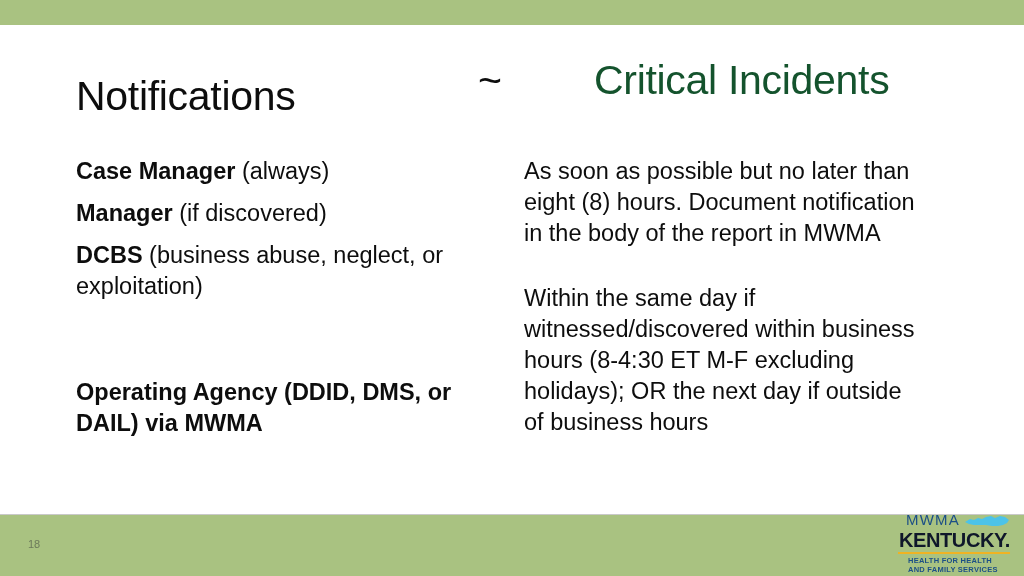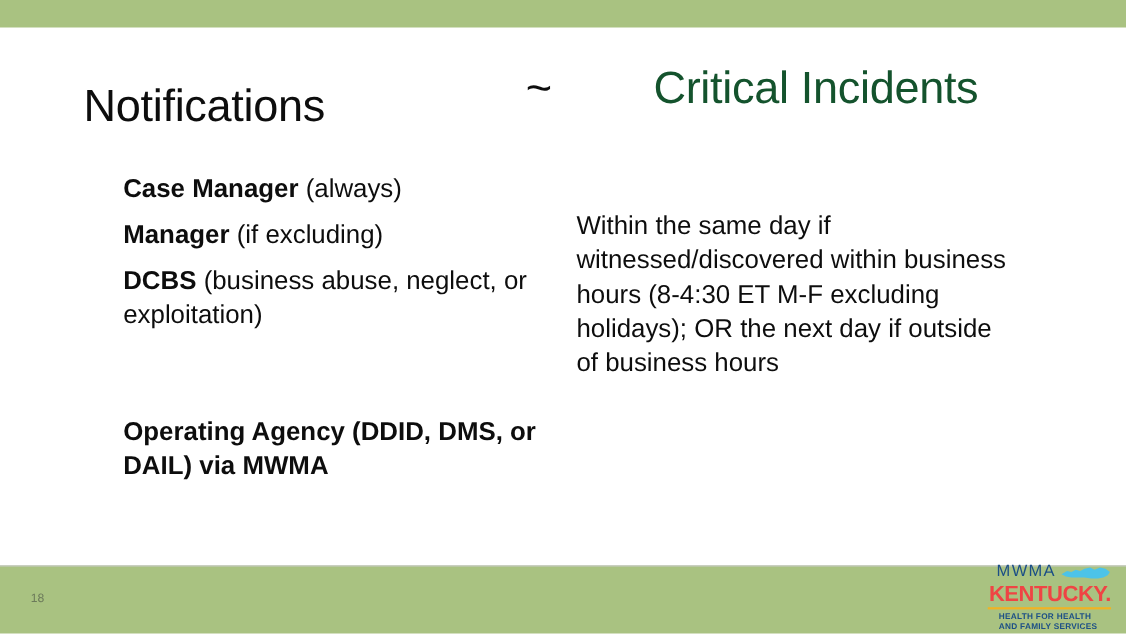--- a/index.html
+++ b/index.html
@@ -73,21 +73,20 @@
     font-weight: 400;
     color: #14532d;
     letter-spacing: -0.3px;
     white-space: nowrap;
   }
   .col-left {
     position: absolute;
     left: 76px;
     top: 156px;
     width: 430px;
-    margin-left: 36px;
   }
   .col-right {
     position: absolute;
     left: 524px;
     top: 156px;
     width: 400px;
   }
   .para {
     font-size: 23.5px;
     line-height: 31px;
@@ -143,21 +142,21 @@
     left: 66px;
     top: 1px;
   }
   .logo-kentucky {
     position: relative;
     margin-top: 1px;
     font-size: 20px;
     line-height: 21px;
     font-weight: bold;
     letter-spacing: -0.4px;
-    color: #ef4444;
+    color: #0f172a;
     text-align: left;
     padding-left: 1px;
   }
   .logo-rule {
     width: 112px;
     height: 2px;
     background: #f0b323;
     margin-top: 1px;
   }
   .logo-tagline {
@@ -178,27 +177,28 @@
   <div class="band-top"></div>
 
   <div class="title-row">
     <div class="title-left">Notifications</div>
     <div class="title-tilde">~</div>
     <div class="title-right">Critical Incidents</div>
   </div>
 
   <div class="col-left">
     <p class="para line-item"><b>Case Manager</b><span> (always)</span></p>
-    <p class="para line-item"><b>Manager</b><span> (if excluding)</span></p>
+    <p class="para line-item"><b>Manager</b><span> (if discovered)</span></p>
     <p class="para line-item"><b>DCBS</b><span> (business abuse, neglect, or exploitation)</span></p>
     <div class="gap-left"></div>
     <p class="para bold">Operating Agency (DDID, DMS, or DAIL) via MWMA</p>
   </div>
 
   <div class="col-right">
+    <p class="para">As soon as possible but no later than eight (8) hours. Document notification in the body of the report in MWMA</p>
     <div class="gap-right"></div>
     <p class="para">Within the same day  if witnessed/discovered within business hours (8-4:30 ET M-F excluding holidays); OR the next day if outside of business hours</p>
   </div>
 
   <div class="band-bottom"></div>
 
   <div class="page-number">18</div>
 
   <div class="logo">
     <div class="logo-team-row">

